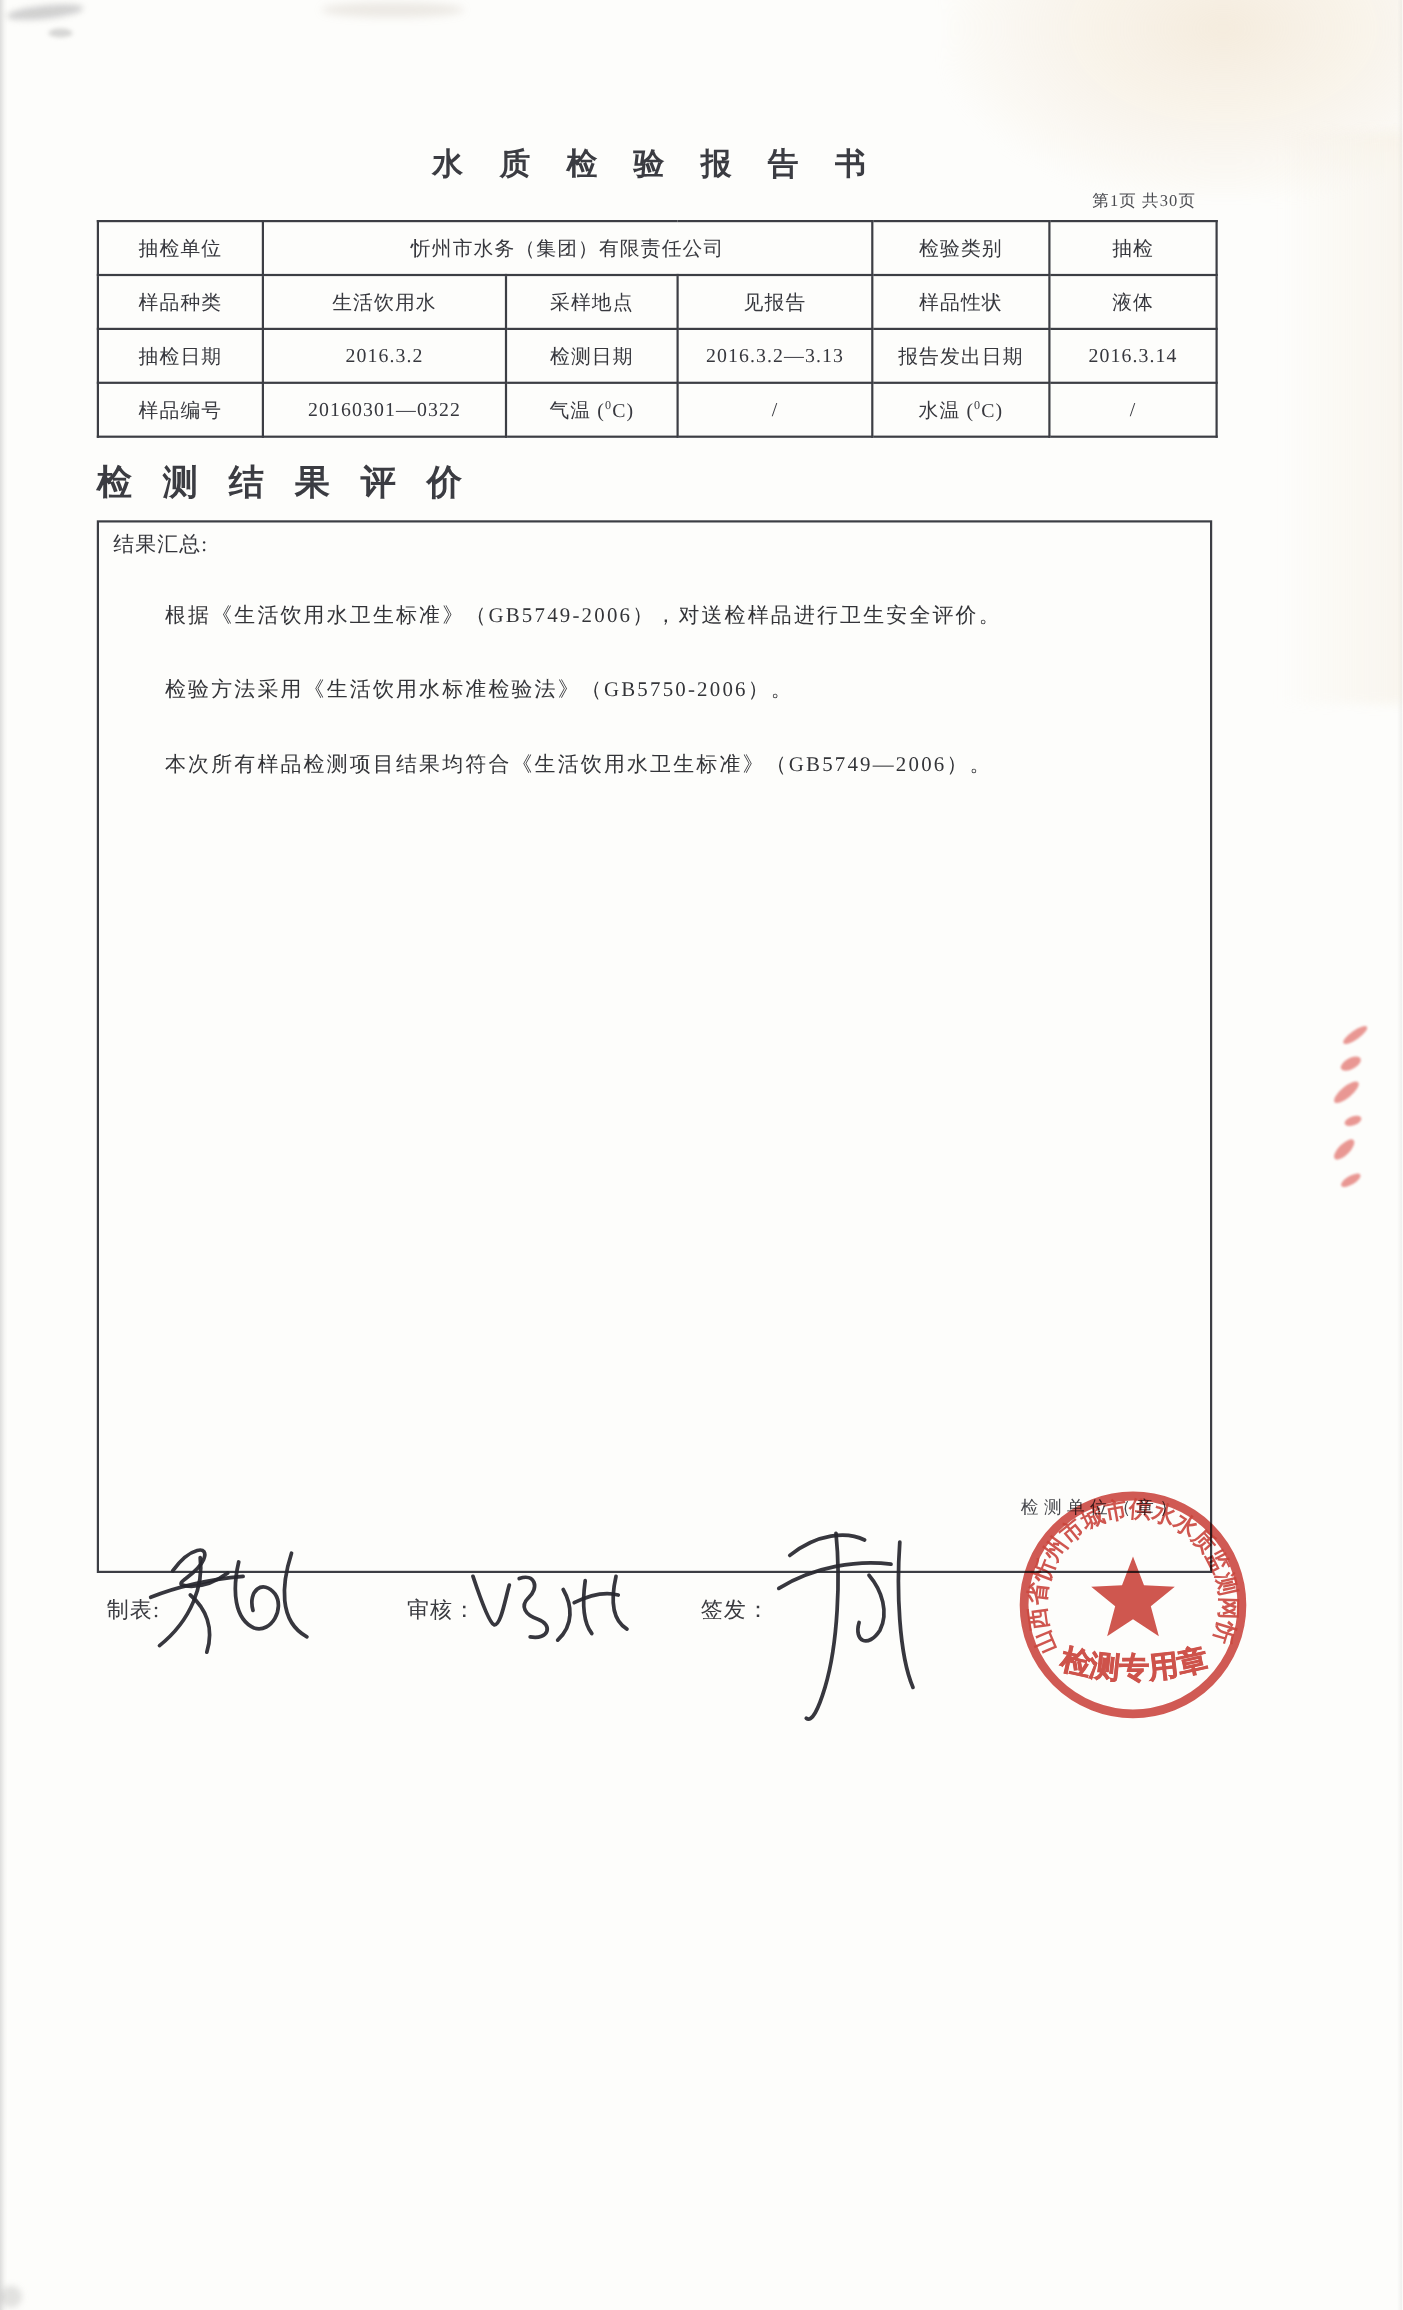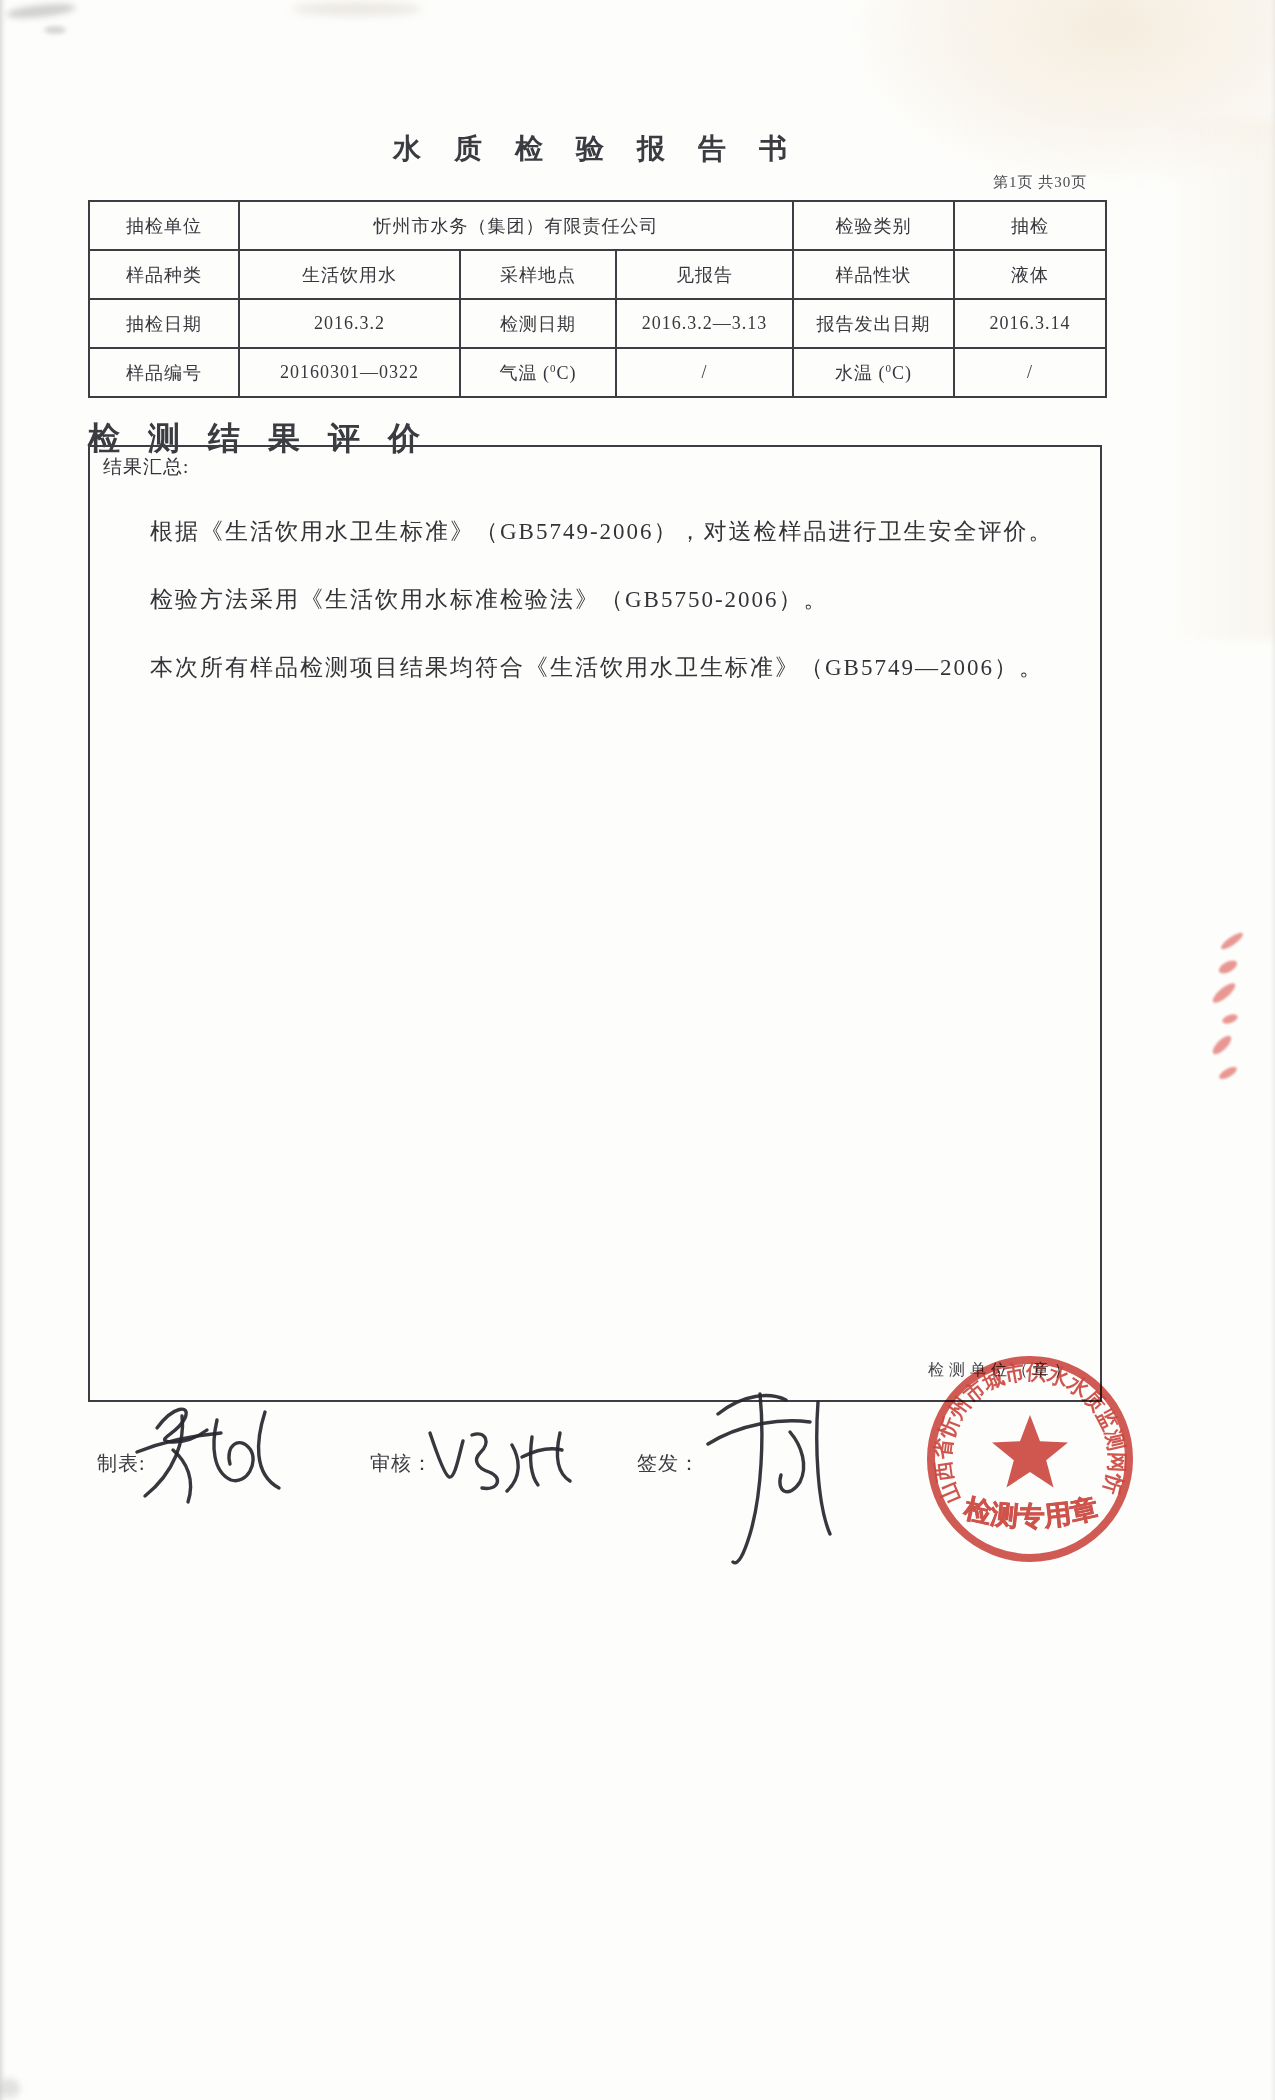--- a/index.html
+++ b/index.html
@@ -38,23 +38,23 @@
   
   table.info{left:88px;top:200px;position:absolute;border-collapse:collapse;
     width:1017px;table-layout:fixed;}
   table.info td{border:2px solid #3c3e44;height:47px;text-align:center;
     vertical-align:middle;font-size:18px;letter-spacing:1px;color:#37383e;padding:0 12px;}
   table.info sup{font-size:11px;}
 
   
   .section-heading{left:88px;top:417px;width:1017px;text-align:left;
     font-size:32px;font-weight:bold;letter-spacing:10px;color:#3b3c42;}
-  .eval-box{left:88px;top:445px;width:1010px;height:953px;border:2px solid #3c3e44;}
+  .eval-box{left:88px;top:473px;width:1010px;height:953px;border:2px solid #3c3e44;}
   .summary-label{margin:7px 0 0 13px;font-size:19px;letter-spacing:1px;}
-  .eval-box p{margin:0 40px 43px 60px;font-size:23px;line-height:25px;letter-spacing:2px;color:#333438;}
+  .eval-box p{margin:0 40px 43px 60px;font-size:19px;line-height:25px;letter-spacing:2px;color:#333438;}
   .eval-box p.first{margin-top:39px;}
 
   
   .footer-label{top:1450px;font-size:20px;letter-spacing:1px;color:#3a3b40;}
   .lbl-prepared{left:97px;} .lbl-reviewed{left:370px;} .lbl-issued{left:637px;}
   .lbl-seal{left:928px;top:1360px;font-size:16px;letter-spacing:5px;color:#47484d;}
 
   .sig{stroke:#26262e;stroke-width:3.4;fill:none;stroke-linecap:round;
     stroke-linejoin:round;opacity:.92;}
 

